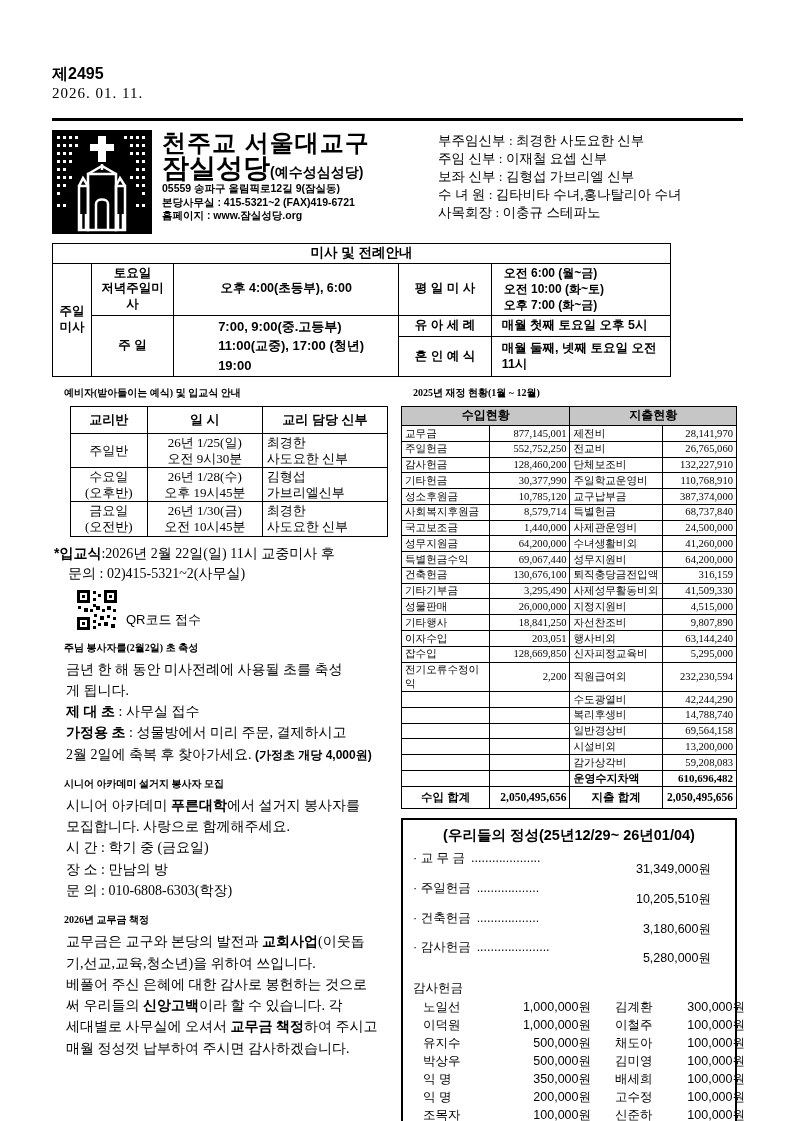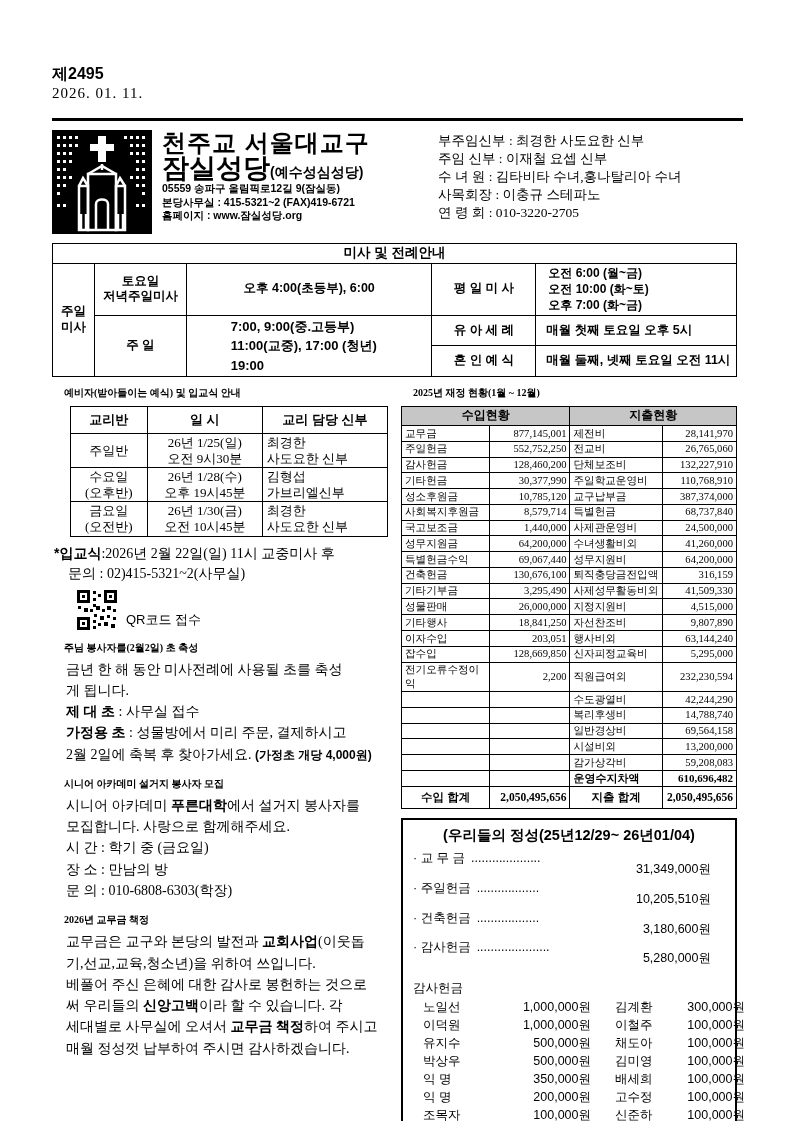--- a/index.html
+++ b/index.html
@@ -20,21 +20,21 @@
   .logo{flex:0 0 auto;}
   .mh-name{margin-left:10px;width:268px;font-family:"Liberation Sans",sans-serif;}
   .mh-l1{font-size:24px;font-weight:bold;letter-spacing:1px;line-height:1.05;}
   .mh-l2{font-size:27px;font-weight:bold;line-height:1.0;}
   .mh-sub{font-size:14px;font-weight:bold;}
   .mh-addr{font-size:10.5px;font-weight:bold;line-height:1.3;}
   .contacts{margin-left:8px;flex:1;font-size:13.5px;line-height:1.34;padding-top:2px;}
   .contact-line{white-space:nowrap;}
   
   table{border-collapse:collapse;}
-  .mass{width:685px;margin-top:7px;font-family:"Liberation Sans",sans-serif;font-weight:bold;}
+  .mass{width:619px;margin-top:7px;font-family:"Liberation Sans",sans-serif;font-weight:bold;}
   .mass td{border:1.8px solid #000;font-size:12.5px;padding:1px 4px;line-height:1.25;}
   .mass .mt-title{text-align:center;font-size:13.5px;height:19px;padding:0;}
   .mass .c{text-align:center;}
   .mass .lft{text-align:left;padding-left:10px;}
   .mass .times{padding-left:44px;font-size:13px;line-height:1.5;}
   .mass .wk{font-size:12px;line-height:1.35;padding-left:12px;}
   
   .cols{display:flex;margin-top:9px;}
   .colL{width:342px;flex:0 0 auto;}
   .colR{width:336px;margin-left:7px;flex:0 0 auto;}
@@ -161,23 +161,23 @@
         <span>잠실성당</span><span class="mh-sub">(예수성심성당)</span>
       </div>
       <div class="mh-addr">05559 송파구 올림픽로12길 9(잠실동)</div>
       <div class="mh-addr">본당사무실 : 415-5321~2 (FAX)419-6721</div>
       <div class="mh-addr">홈페이지 : www.잠실성당.org</div>
     </div>
     <div class="contacts">
 
     <div class="contact-line">부주임신부 : 최경한 사도요한 신부</div>
         <div class="contact-line">주임 신부 : 이재철 요셉 신부</div>
+        <div class="contact-line">보좌 신부 : 김형섭 가브리엘 신부</div>
         <div class="contact-line">수 녀 원  : 김타비타 수녀,홍나탈리아 수녀</div>
         <div class="contact-line">사목회장  : 이충규 스테파노</div>
-        <div class="contact-line">연 령 회  : 010-3220-2705</div>
       </div>
   </div>
 
   <table class="mass">
     <colgroup>
         <col style="width:42px">
         <col style="width:92px">
         <col style="width:246px">
         <col style="width:104px">
         <col style="width:201px">

